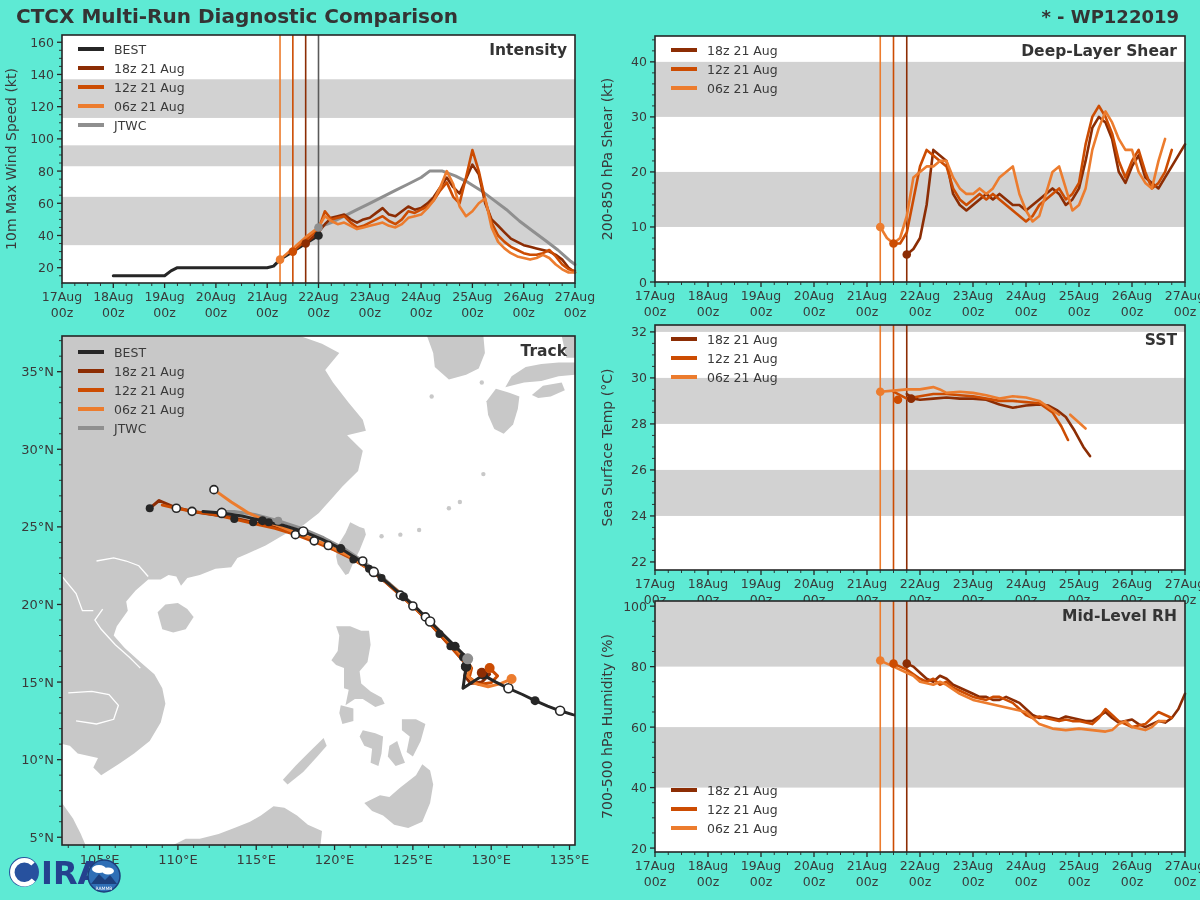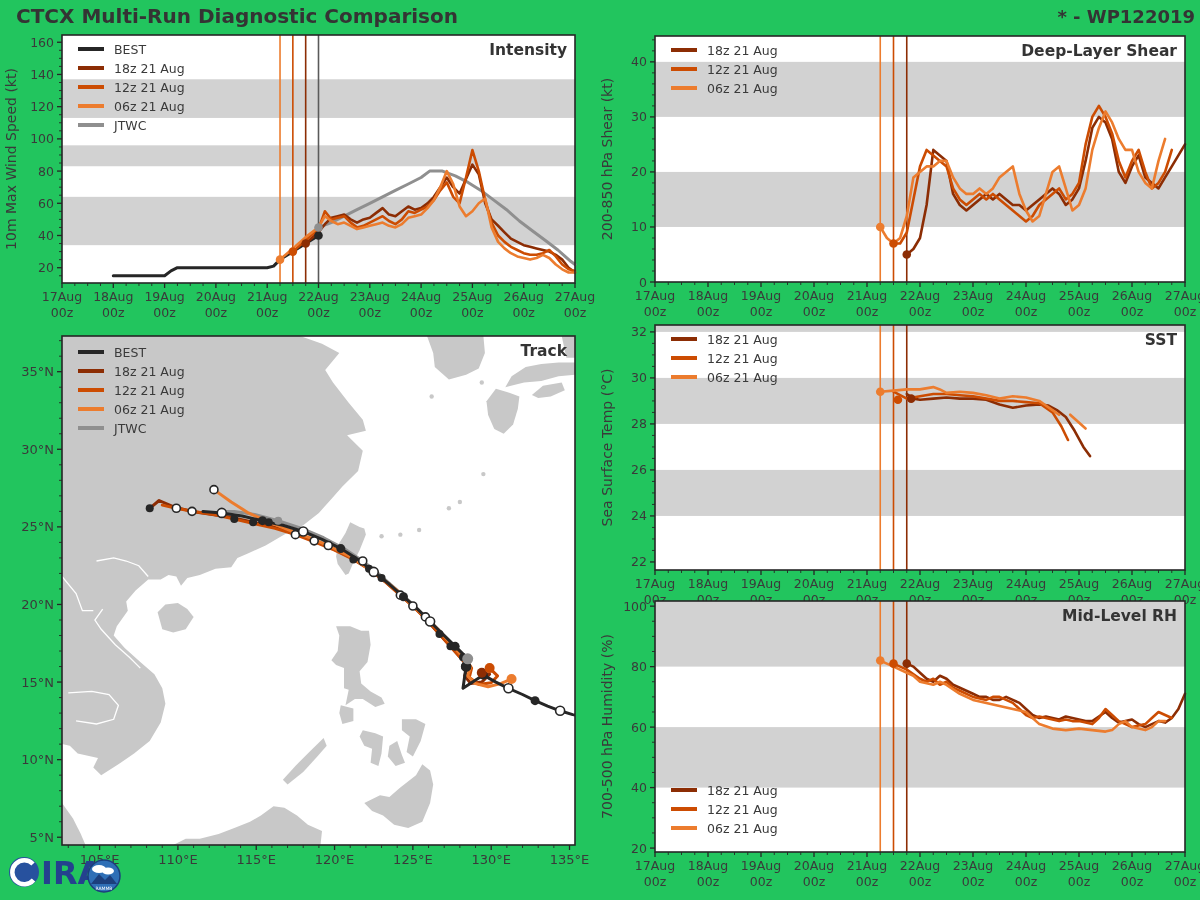--- a/index.html
+++ b/index.html
@@ -1,19 +1,19 @@
 <!DOCTYPE html>
 <html><head>
 <meta charset="utf-8">
 <style>
   html,body{margin:0;padding:0;background:#ffffff;}
-  .page{position:relative;width:1200px;height:900px;background:#22c55e;overflow:hidden;
+  .page{position:relative;width:1200px;height:900px;background:#5eead4;overflow:hidden;
         font-family:"DejaVu Sans","Liberation Sans",sans-serif;}
   .hdr-title{position:absolute;left:16px;top:4px;font-size:20px;font-weight:bold;color:#343434;}
-  .hdr-storm{position:absolute;right:5px;top:6px;font-size:18px;font-weight:bold;color:#343434;}
+  .hdr-storm{position:absolute;right:21px;top:6px;font-size:18px;font-weight:bold;color:#343434;}
   svg{position:absolute;left:0;top:0;}
   svg text{font-family:"DejaVu Sans","Liberation Sans",sans-serif;}
 </style>
 </head>
 <body>
 
 <div class="page">
   <div class="hdr-title">CTCX Multi-Run Diagnostic Comparison</div>
   <div class="hdr-storm">* - WP122019</div>
   <svg id="fig" width="1200" height="900" viewBox="0 0 1200 900">

